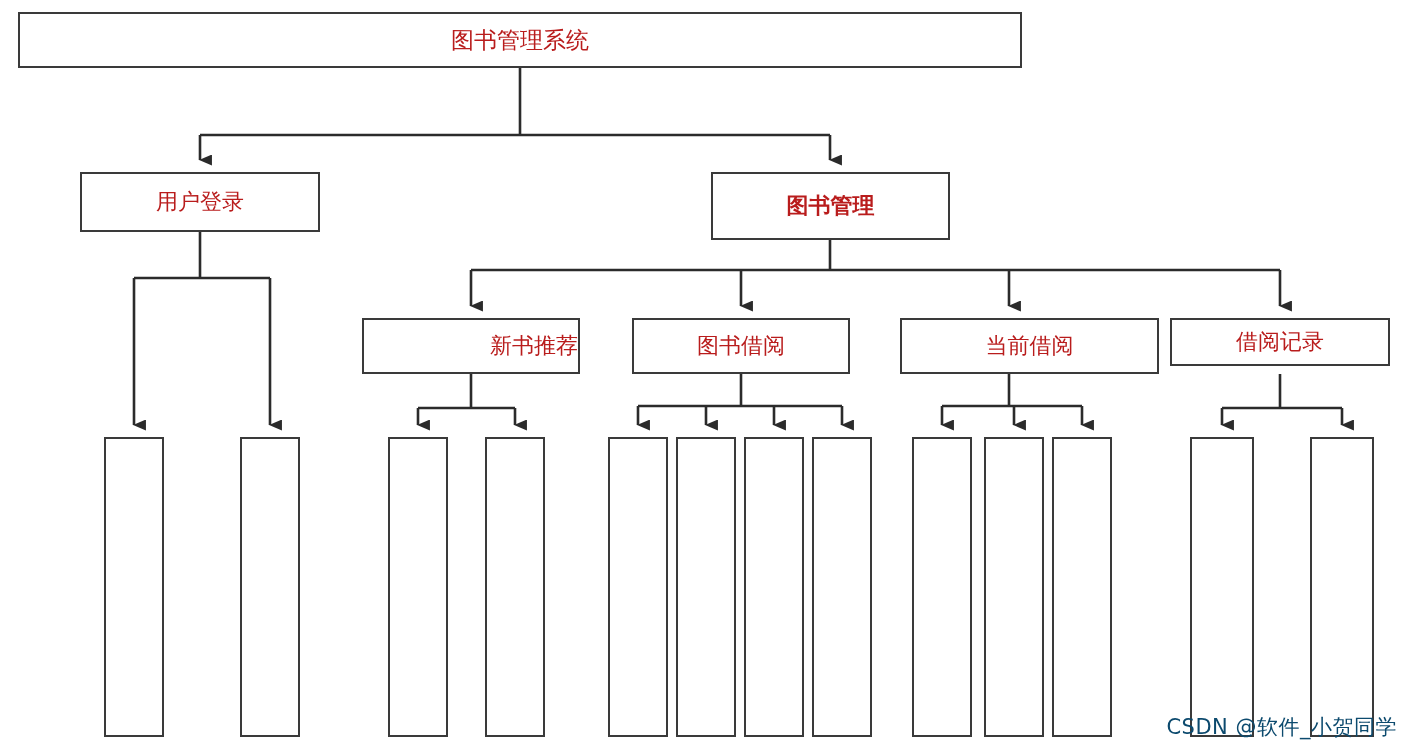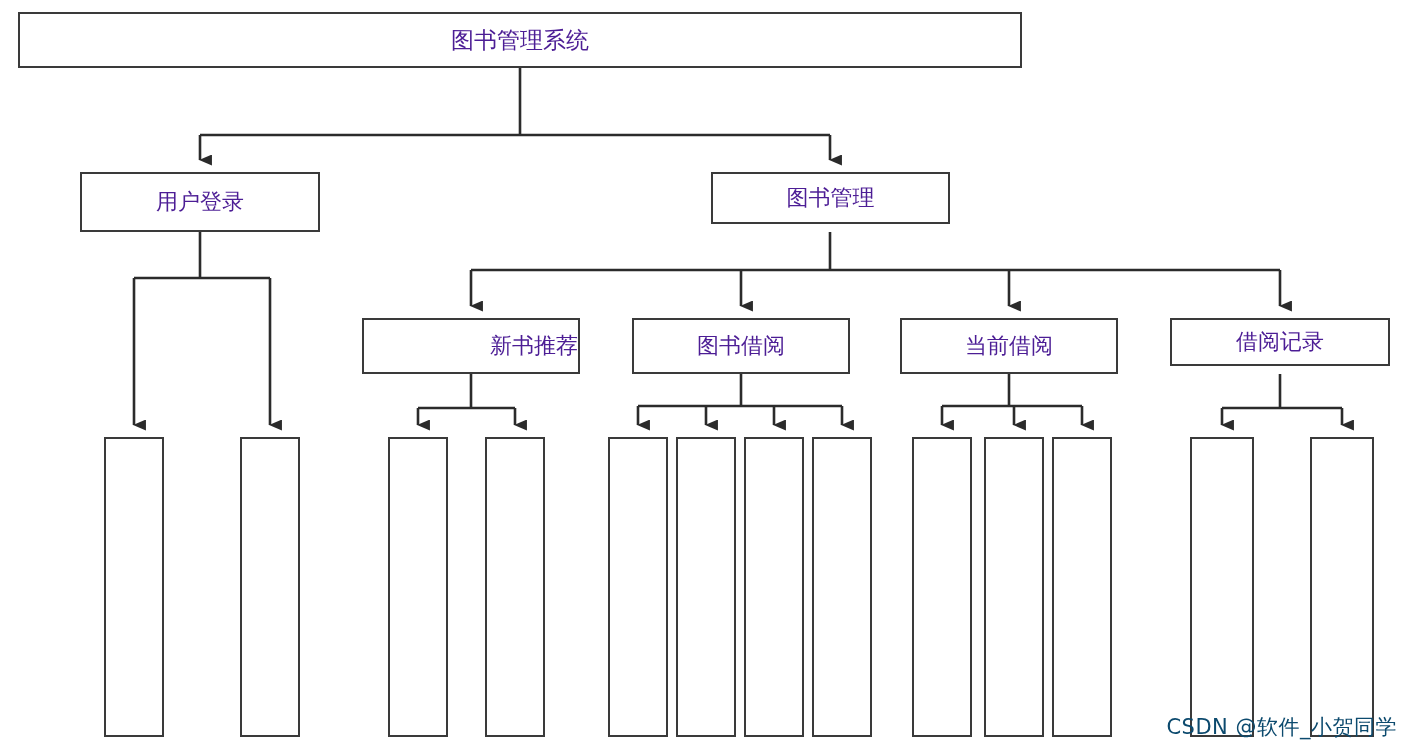--- a/index.html
+++ b/index.html
@@ -26,21 +26,21 @@
     pointer-events: none;
   }
   .node {
     position: absolute;
     box-sizing: border-box;
     background: #ffffff;
     border: 2px solid #3a3a3a;
     display: flex;
     align-items: center;
     justify-content: center;
-    color: #4c1d95;
+    color: #b91c1c;
   }
   .node .lbl {
     display: block;
     text-align: center;
     line-height: 1.05;
   }
   .node.root .lbl { font-size: 23px; }
   .node.lvl2 .lbl { font-size: 22px; }
   .node.lvl3 .lbl { font-size: 22px; }
   .node.leaf {
@@ -123,31 +123,31 @@
     </g>
   </svg>
 
   <div class="node root" style="left: 18px; top: 12px; width: 1004px; height: 56px;">
     <span class="lbl">图书管理系统</span>
   </div>
 
   <div class="node lvl2" style="left: 80px; top: 172px; width: 240px; height: 60px;">
     <span class="lbl">用户登录</span>
   </div>
-  <div class="node lvl2" style="left: 711px; top: 172px; width: 239px; height: 52px;">
+  <div class="node lvl2" style="left: 711px; top: 172px; width: 239px; height: 68px; font-weight: bold;">
     <span class="lbl">图书管理</span>
   </div>
 
   <div class="node lvl3" style="left: 362px; top: 318px; width: 218px; height: 56px; justify-content: flex-end;">
     <span class="lbl">新书推荐</span>
   </div>
   <div class="node lvl3" style="left: 632px; top: 318px; width: 218px; height: 56px;">
     <span class="lbl">图书借阅</span>
   </div>
-  <div class="node lvl3" style="left: 900px; top: 318px; width: 218px; height: 56px;">
+  <div class="node lvl3" style="left: 900px; top: 318px; width: 259px; height: 56px;">
     <span class="lbl">当前借阅</span>
   </div>
   <div class="node lvl3" style="left: 1170px; top: 318px; width: 220px; height: 48px;">
     <span class="lbl">借阅记录</span>
   </div>
 
   <div class="node leaf" style="left: 104px; top: 437px; width: 60px; height: 300px;">
     <span class="lbl">用户登录</span>
   </div>
   <div class="node leaf" style="left: 240px; top: 437px; width: 60px; height: 300px;">

